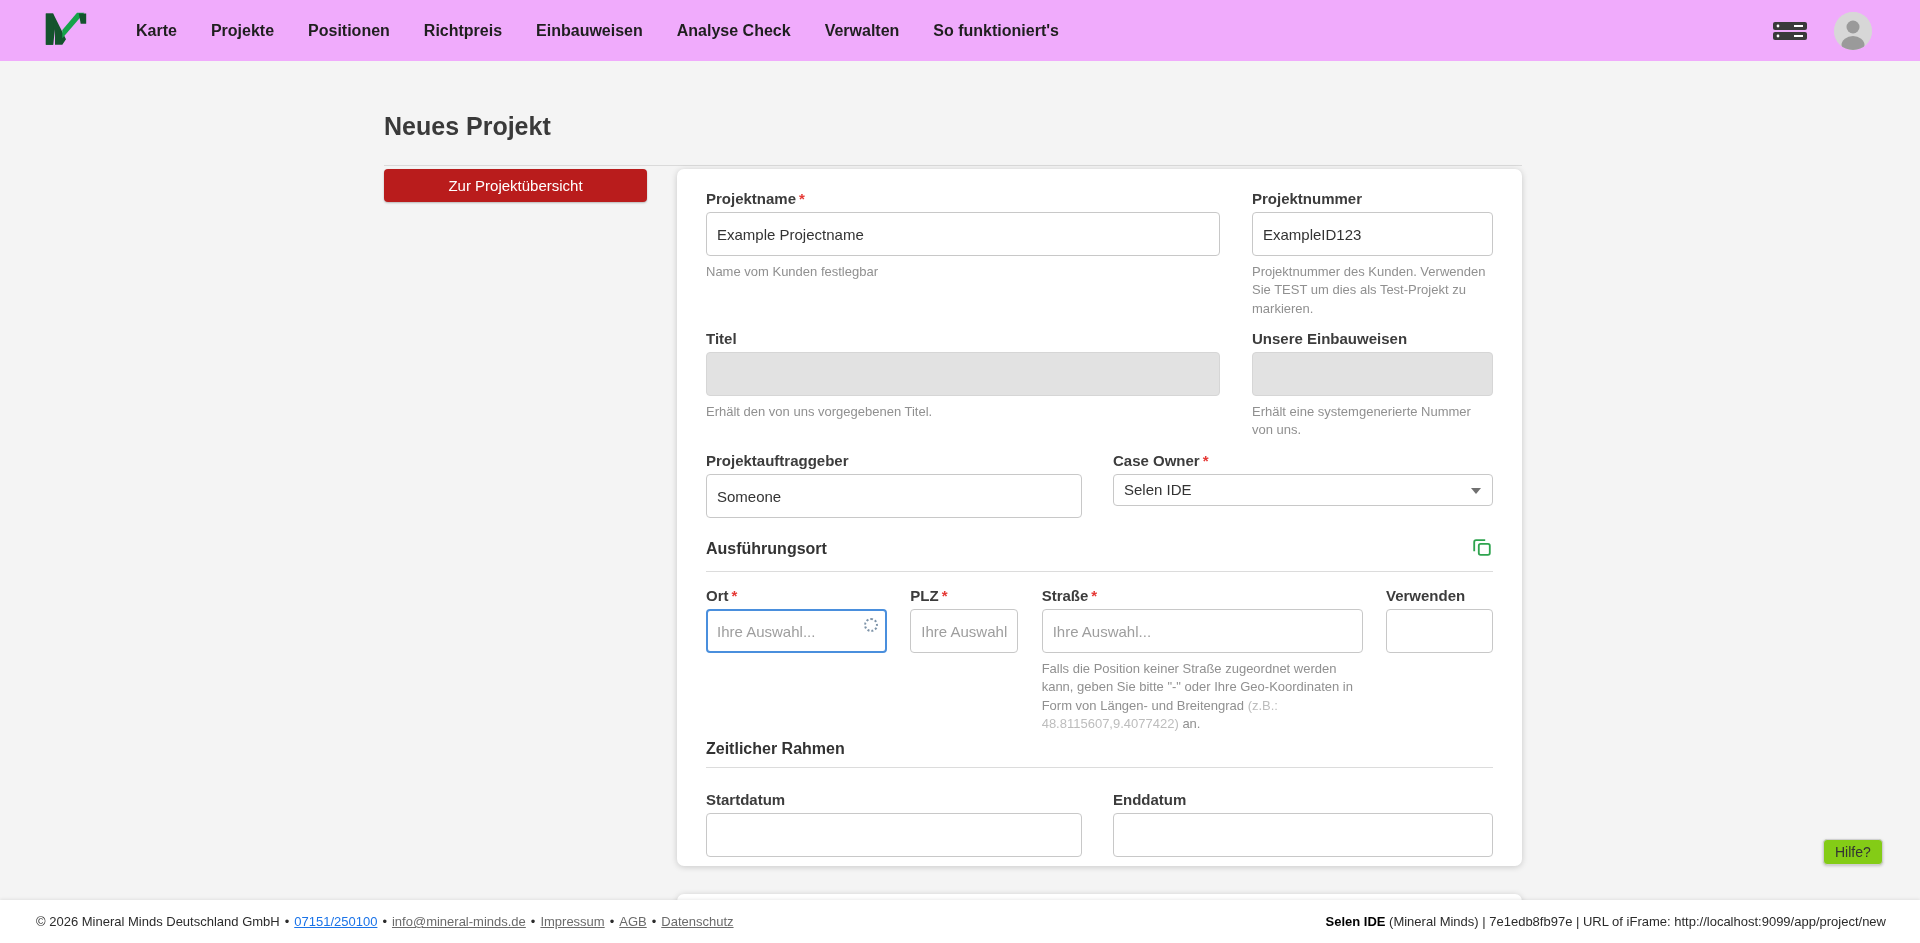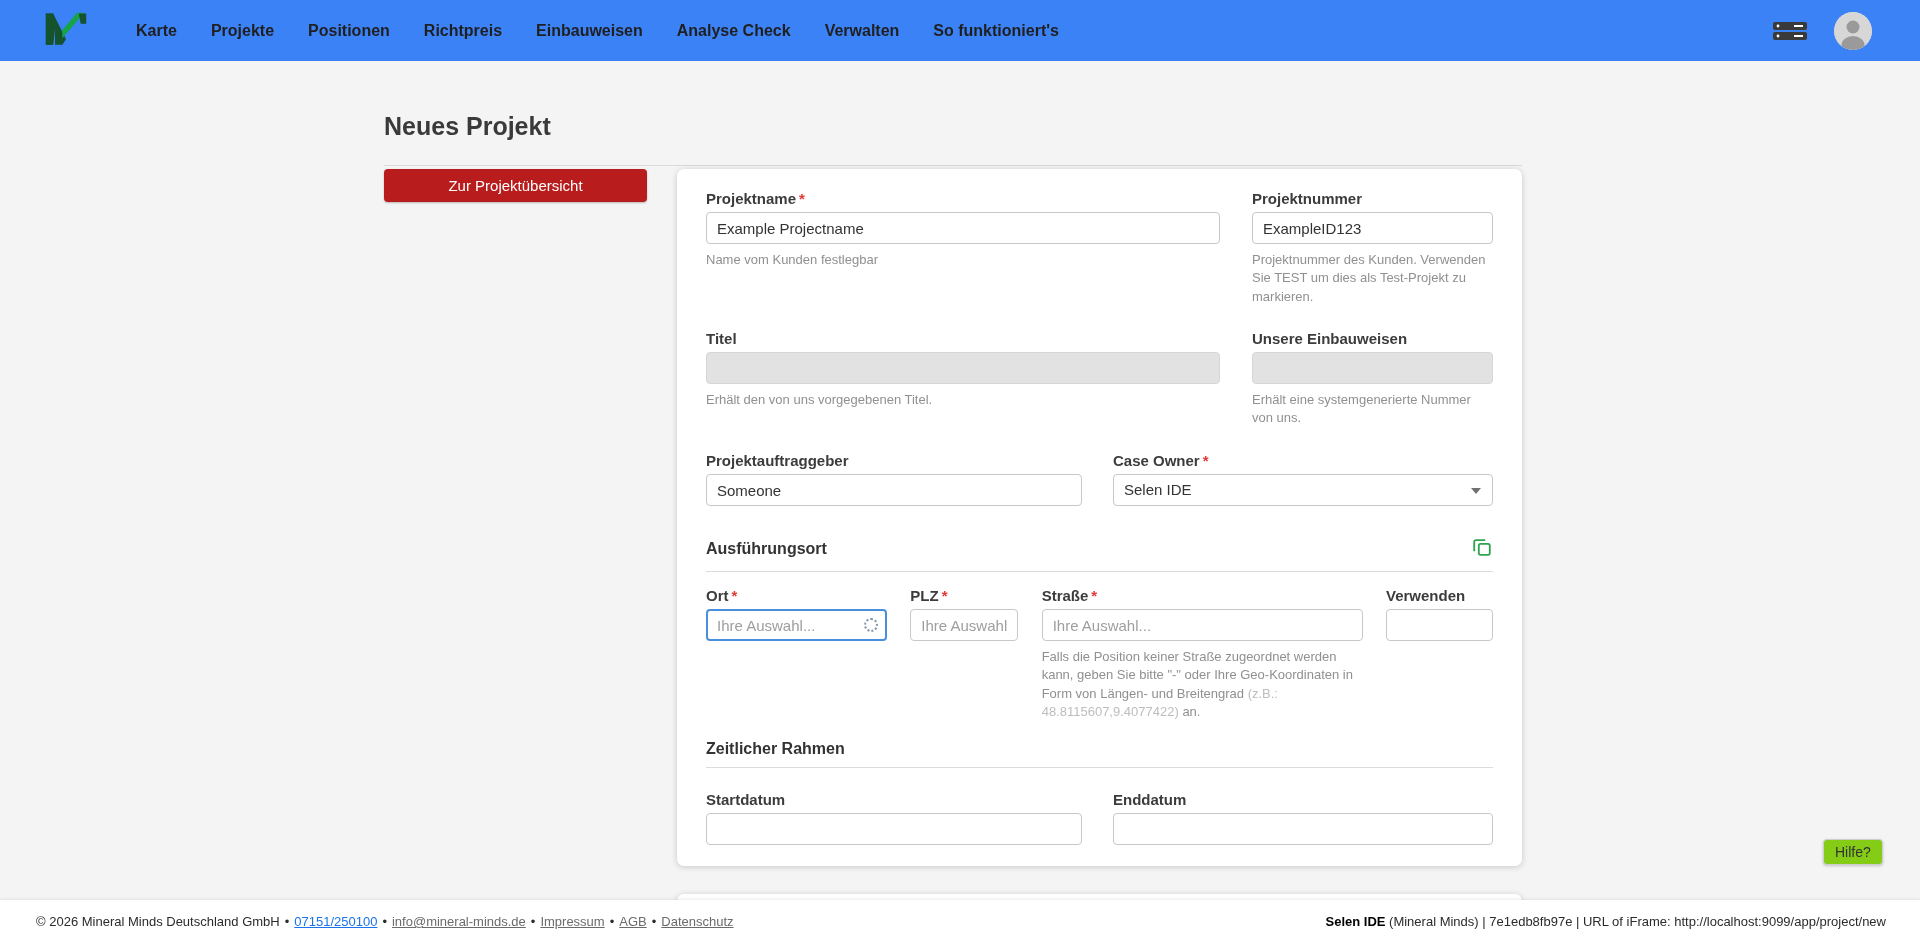--- a/index.html
+++ b/index.html
@@ -1,21 +1,21 @@
 <!DOCTYPE html>
 <html><head>
 <meta charset="utf-8">
 <style>
   * { box-sizing: border-box; margin: 0; padding: 0; }
   html,body { width:1920px; height:943px; overflow:hidden;
     font-family:"Liberation Sans", sans-serif; background:#f4f4f4; }
 
   
   .navbar { position:absolute; top:0; left:0; width:1920px; height:61px;
-    background:#3b82f6; display:flex; align-items:center; z-index:30; }
+    background:#f0abfc; display:flex; align-items:center; z-index:30; }
   .brand { margin-left:44px; width:44px; height:44px; display:flex;
     align-items:center; justify-content:center; cursor:pointer; }
   .nav-items { display:flex; align-items:center; margin-left:48px; gap:34px; }
   .nav-item { font-size:16px; font-weight:600; color:#1f1f1f; cursor:pointer; white-space:nowrap; }
   .nav-right { margin-left:auto; margin-right:48px; display:flex; align-items:center; gap:26px; }
   .icon-btn { cursor:pointer; display:flex; align-items:center; }
   .avatar { width:38px; height:38px; border-radius:50%; background:#d7d7d7;
     overflow:hidden; display:flex; align-items:flex-end; justify-content:center; cursor:pointer; }
 
   
@@ -32,21 +32,21 @@
     background:#ffffff; border-radius:7px; box-shadow:0 1px 6px rgba(0,0,0,.18); }
   .card-next { top:894px; height:60px; z-index:5; }
   .abs-row { position:absolute; left:29px; right:29px; }
 
   .grid-a { display:grid; grid-template-columns:514px 241px; justify-content:space-between; }
   .grid-b { display:grid; grid-template-columns:376px 380px; justify-content:space-between; }
   .grid-4 { display:grid; grid-template-columns:181px 108px 321px 107px; justify-content:space-between; }
 
   .label { display:block; font-size:15px; font-weight:700; color:#3c3c3c; margin-bottom:5px; }
   .req { color:#e53935; font-weight:700; margin-left:3px; }
-  .input { width:100%; height:32px; border:1px solid #c8c8c8; border-radius:4px;
+  .input { width:100%; height:44px; border:1px solid #c8c8c8; border-radius:4px;
     padding:0 10px; font-size:15px; color:#333; background:#fff;
     font-family:"Liberation Sans",sans-serif; outline:none; }
   .input::placeholder { color:#9e9e9e; }
   .input:disabled { background:#e2e2e2; border-color:#d6d6d6; }
   .input-focused { border:2px solid #4a8fdd; padding:0 9px; }
   .helper { font-size:13px; color:#909090; margin-top:7px; line-height:1.42; }
   .helper .dim { color:#bdbdbd; }
 
   .ort-wrap { position:relative; }
   .spinner { position:absolute; right:9px; top:9px; width:14px; height:14px;

